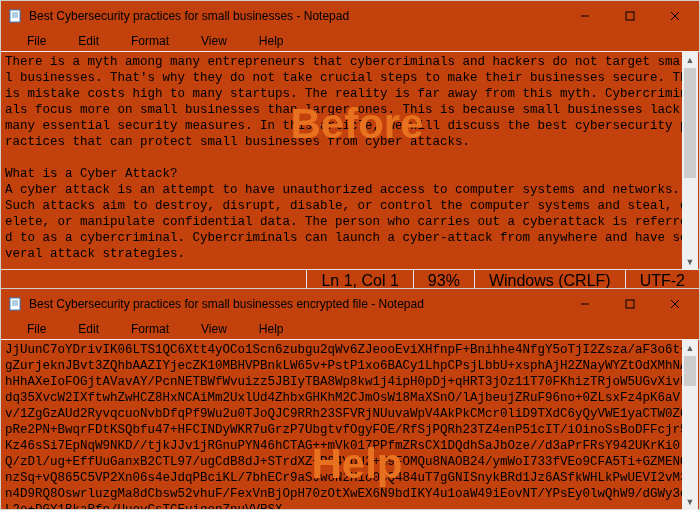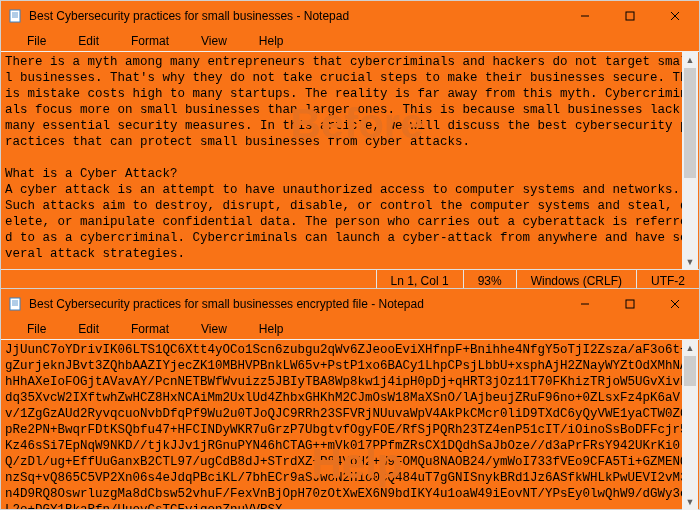--- a/index.html
+++ b/index.html
@@ -8,21 +8,21 @@
     background: #fff;
     width: 700px;
     height: 523px;
     position: relative;
     overflow: hidden;
   }
   .window {
     position: absolute;
     left: 0;
     width: 700px;
-    background: #f97316;
+    background: #c2410c;
     border: 1px solid #d0d0d0;
   }
   .window-before { top: 0; height: 292px; }
   .window-after  { top: 288px; height: 222px; }
   .titlebar {
     height: 30px;
     display: flex;
     align-items: center;
     padding: 0 2px 0 6px;
     font-size: 12px;
@@ -79,21 +79,21 @@
     position:absolute;
     left: 2px;
     width: 12px;
     background: #cdcdcd;
   }
   .statusbar {
     height: 22px;
     border-top: 1px solid #e0e0e0;
     display: flex;
     align-items: center;
-    font-size: 12px;
+    font-size: 16px;
     color: #000;
   }
   .statusbar .spacer { flex: 1; }
   .statusbar .cell {
     padding: 0 14px;
     border-left: 1px solid #e5e5e5;
     height: 100%;
     display: flex;
     align-items: center;
   }

